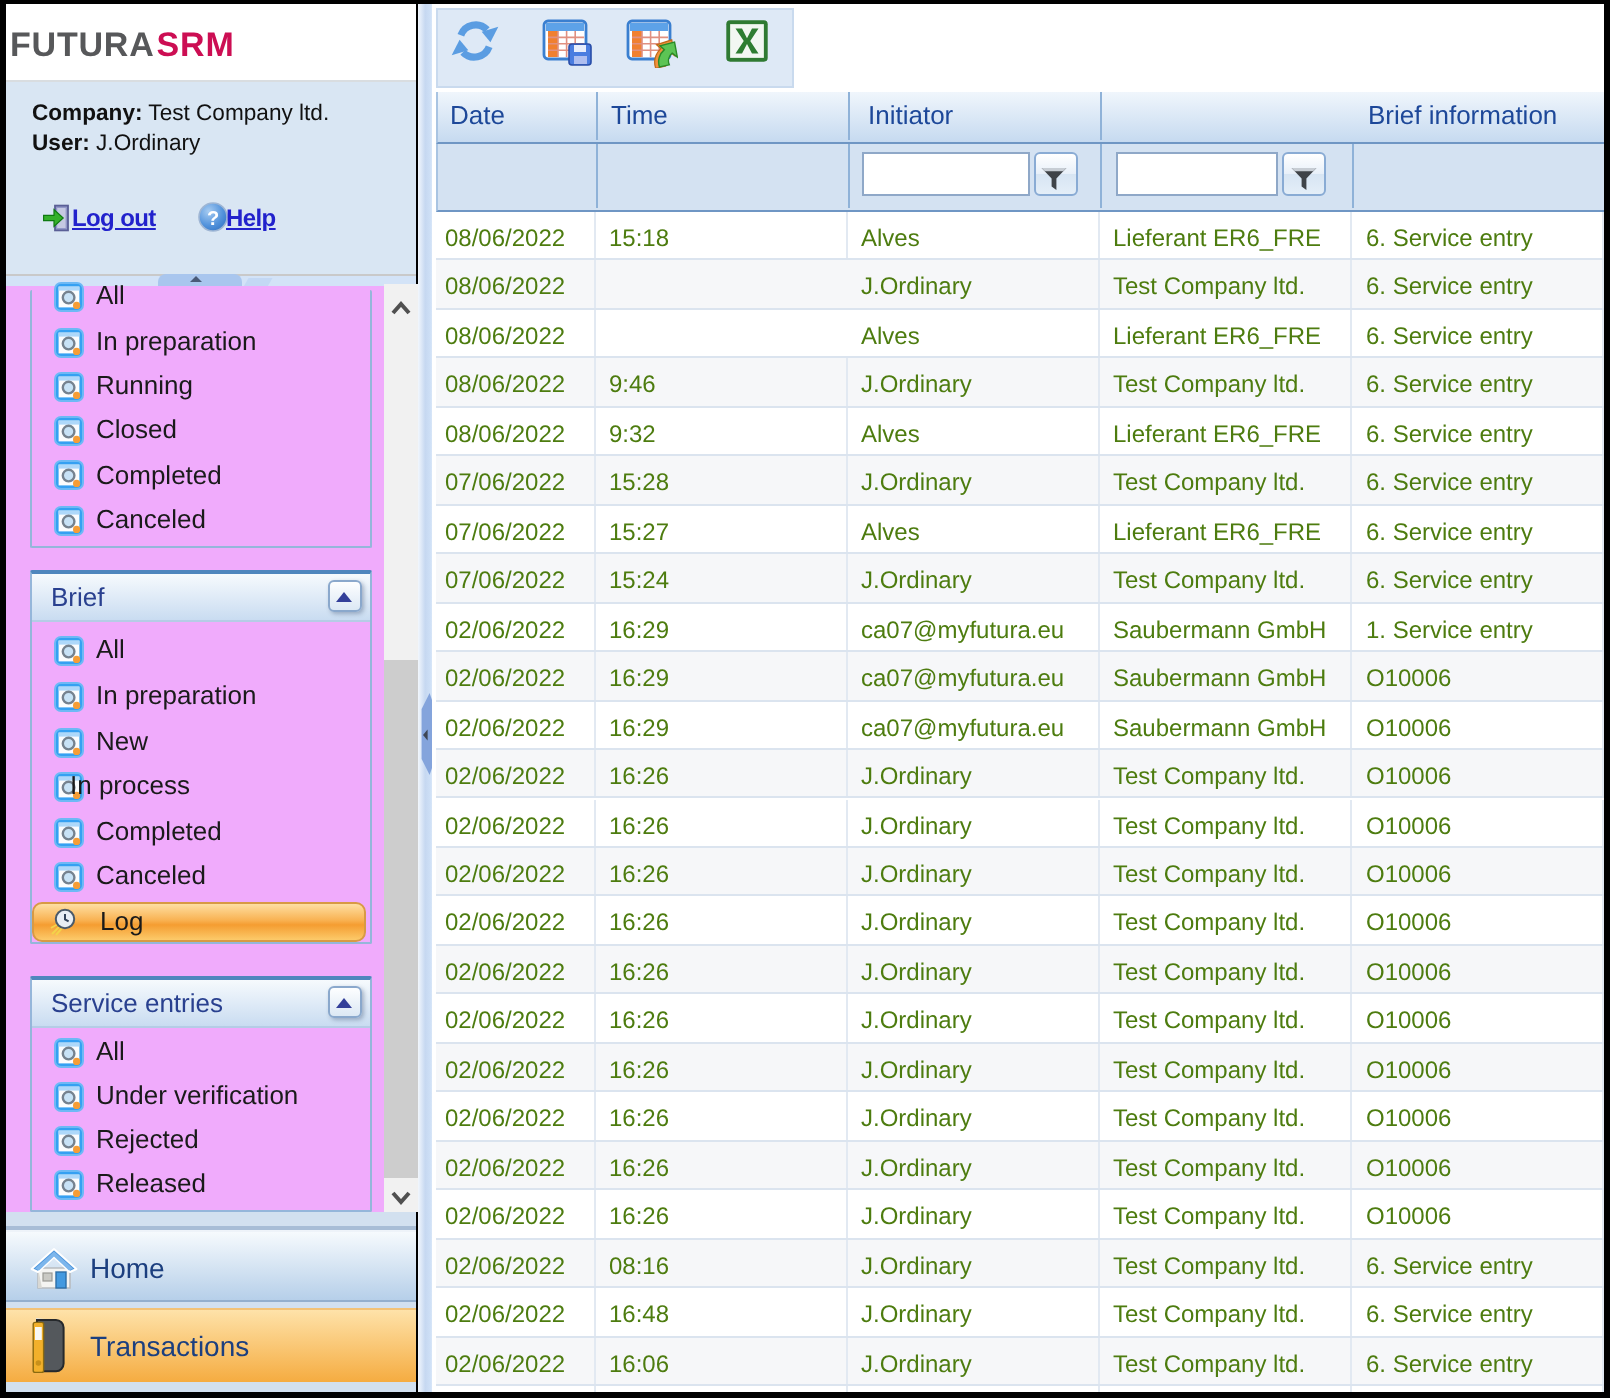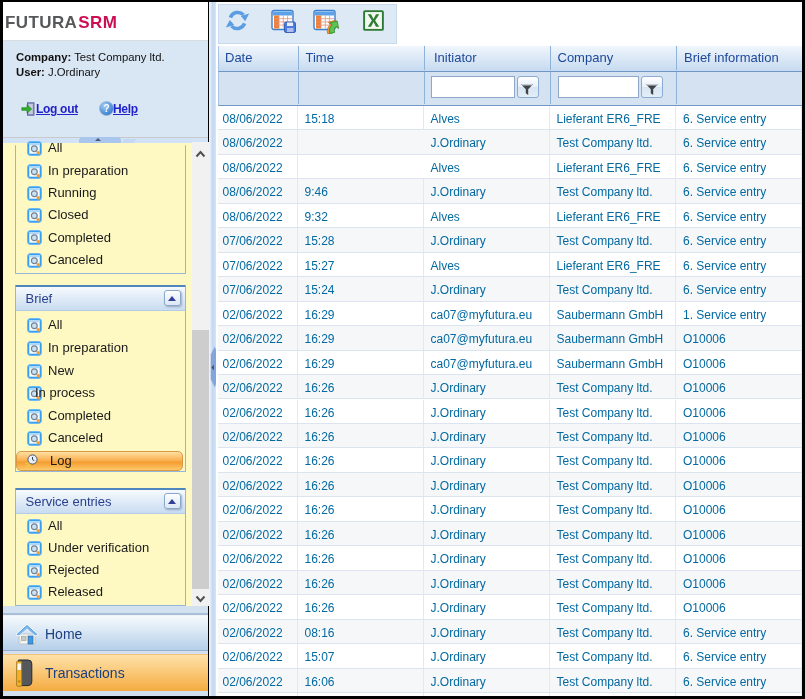--- a/index.html
+++ b/index.html
@@ -1,20 +1,20 @@
 <!DOCTYPE html>
 <html><head><meta charset="utf-8"><style>
 *{margin:0;padding:0;box-sizing:border-box}
 body{font-family:"Liberation Sans",sans-serif;}
 #page{position:relative;width:805px;height:699px;background:#000;overflow:hidden}
 .abs{position:absolute}
 #side{left:3px;top:2px;width:205px;height:694px;background:#fff}
 #logo{left:0;top:0;width:205px;height:39px;background:#fff;border-bottom:1px solid #d9dde0}
 #info{left:0;top:39px;width:205px;height:95px;background:#d9e6f3;font-size:11.3px;color:#111}
-#menuarea{left:0;top:134px;width:205px;height:470px;background:#fef9c3;overflow:hidden}
+#menuarea{left:0;top:134px;width:205px;height:470px;background:#f0abfc;overflow:hidden}
 .mbox{position:absolute;left:11.5px;width:171px;border:1px solid #95b6da;border-radius:1px}
 .mhead{position:absolute;left:0;top:0;width:100%;height:23.5px;background:linear-gradient(#f6fafd,#c9dcf1);border-bottom:1px solid #b5cce6;color:#29408f;font-size:13px}
 .mhead span{position:absolute;left:10px;top:4px}
 .collbtn{position:absolute;right:4px;top:2.5px;width:17px;height:16px;background:linear-gradient(#fdfeff,#dce8f4);border:1px solid #8aa8cc;border-radius:3px;box-shadow:1px 1px 2px rgba(80,100,130,.45)}
 .collbtn i{position:absolute;left:3.5px;top:5px;width:0;height:0;border-left:4px solid transparent;border-right:4px solid transparent;border-bottom:5px solid #333f99}
 .mitext{font-size:13px;color:#1a1a1a}
 #scrollbar{left:189px;top:140px;width:17px;height:464px;background:#f1f1f1}
 .thumb{position:absolute;left:0px;width:17px;background:#cdcdcd}
 #botnav{left:0;top:604px;width:205px;height:90px;background:#d2e0ef}
 #homerow{left:0;top:8.5px;width:205px;height:36px;background:linear-gradient(#f6fafd,#b6cfe9);border-top:1.5px solid #eef3f9;border-bottom:1px solid #94afcd}
@@ -24,21 +24,21 @@
 #main{left:216px;top:2px;width:586px;height:694px;background:#fff;overflow:hidden}
 #toolbar{left:2px;top:1.5px;width:179px;height:40px;background:#dee9f6;border:1px solid #c9daee}
 #thead{left:2px;top:43.5px;width:584px;height:26.4px;background:linear-gradient(#f0f6fc,#c6daf0);border-bottom:1.5px solid #6f96c4;border-left:1px solid #a9c4e2}
 #tfilter{left:2px;top:69.9px;width:584px;height:34.1px;background:#d4e2f2;border-bottom:1.5px solid #6f96c4;border-left:1px solid #a9c4e2}
 .hcell{position:absolute;top:0;height:24.9px;border-right:1px solid #8fb2d8;color:#1d4899;font-size:13px}
 .hcell span{position:absolute;left:7px;top:4.2px}
 .fcell{position:absolute;top:0;height:32.6px;border-right:1px solid #8fb2d8}
 .finput{position:absolute;top:4px;width:84px;height:22px;background:#fff;border:1px solid #8fa8c8}
 .fbtn{position:absolute;top:4px;width:22px;height:22px;background:linear-gradient(#ffffff,#e8f0f9 49%,#d7e5f3 51%,#e4eef8);border:1px solid #89abd4;border-radius:3px}
 #tbody{left:2px;top:104px;width:584px;height:588px;background:#fff}
-.trow{position:absolute;left:0;width:584px;height:24.458px;border-bottom:1px solid #dbe4ef;font-size:12px;color:#0369a1}
+.trow{position:absolute;left:0;width:584px;height:24.458px;border-bottom:1px solid #dbe4ef;font-size:12px;color:#4d7c0f}
 .trow.alt{background:#f6f7f9}
 .tcell{position:absolute;top:0;height:100%;border-right:1px solid #e2e9f2;padding:6px 0 0 7px;overflow:hidden;white-space:nowrap}
 .tcell.c0{padding-left:4.5px}
 a.lnk{color:#2222cc;font-weight:bold;font-size:12px;letter-spacing:-0.3px;text-decoration:underline}
 </style></head><body>
 <div id="page">
 <div id="side" class="abs">
   <div id="info" class="abs">
     <div class="abs" style="left:13px;top:10px"><b>Company:</b> Test Company ltd.</div>
     <div class="abs" style="left:13px;top:25px"><b>User:</b> J.Ordinary</div>
@@ -319,23 +319,20 @@
 <div id="thead" class="abs">
 <div class="hcell" style="left:0px;width:79.5px">
           <span style="left:6px">Date</span>
         </div>
 <div class="hcell" style="left:79.5px;width:126.0px">
           <span style="left:7px">Time</span>
         </div>
 <div class="hcell" style="left:205.5px;width:126.0px">
           <span style="left:9.5px">Initiator</span>
         </div>
-<div class="hcell" style="left:331.5px;width:126.5px">
-          <span style="left:7px">Company</span>
-        </div>
 <div class="hcell" style="left:458px;width:126px">
           <span style="left:7px">Brief information</span>
         </div>
 </div>
 <div id="tfilter" class="abs">
 <div class="fcell" style="left:0px;width:79.5px"></div>
 <div class="fcell" style="left:79.5px;width:126.0px"></div>
 <div class="fcell" style="left:205.5px;width:126.0px">
           <div class="finput" style="left:6px"></div>
           <div class="fbtn" style="left:92px"></div>
@@ -502,21 +499,21 @@
 </div>
 <div class="trow alt" style="top:513.62px">
 <div class="tcell c0" style="left:0px;width:79.5px">02/06/2022</div>
 <div class="tcell c1" style="left:79.5px;width:126.0px">08:16</div>
 <div class="tcell c2" style="left:205.5px;width:126.0px">J.Ordinary</div>
 <div class="tcell c3" style="left:331.5px;width:126.5px">Test Company ltd.</div>
 <div class="tcell c4" style="left:458px;width:126px">6. Service entry</div>
 </div>
 <div class="trow" style="top:538.08px">
 <div class="tcell c0" style="left:0px;width:79.5px">02/06/2022</div>
-<div class="tcell c1" style="left:79.5px;width:126.0px">15:07</div>
+<div class="tcell c1" style="left:79.5px;width:126.0px">16:48</div>
 <div class="tcell c2" style="left:205.5px;width:126.0px">J.Ordinary</div>
 <div class="tcell c3" style="left:331.5px;width:126.5px">Test Company ltd.</div>
 <div class="tcell c4" style="left:458px;width:126px">6. Service entry</div>
 </div>
 <div class="trow alt" style="top:562.53px">
 <div class="tcell c0" style="left:0px;width:79.5px">02/06/2022</div>
 <div class="tcell c1" style="left:79.5px;width:126.0px">16:06</div>
 <div class="tcell c2" style="left:205.5px;width:126.0px">J.Ordinary</div>
 <div class="tcell c3" style="left:331.5px;width:126.5px">Test Company ltd.</div>
 <div class="tcell c4" style="left:458px;width:126px">6. Service entry</div>

